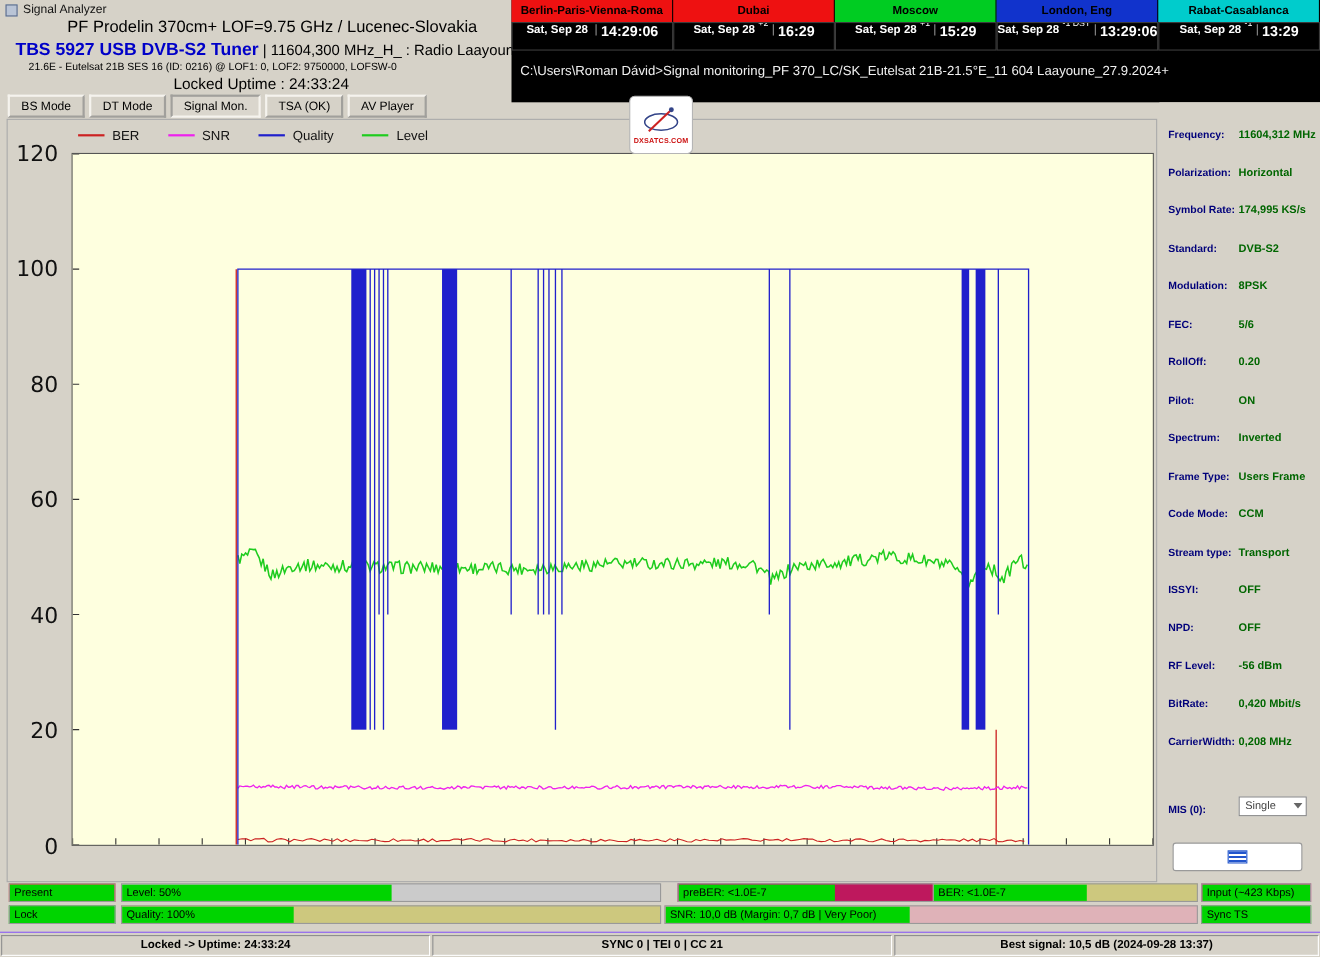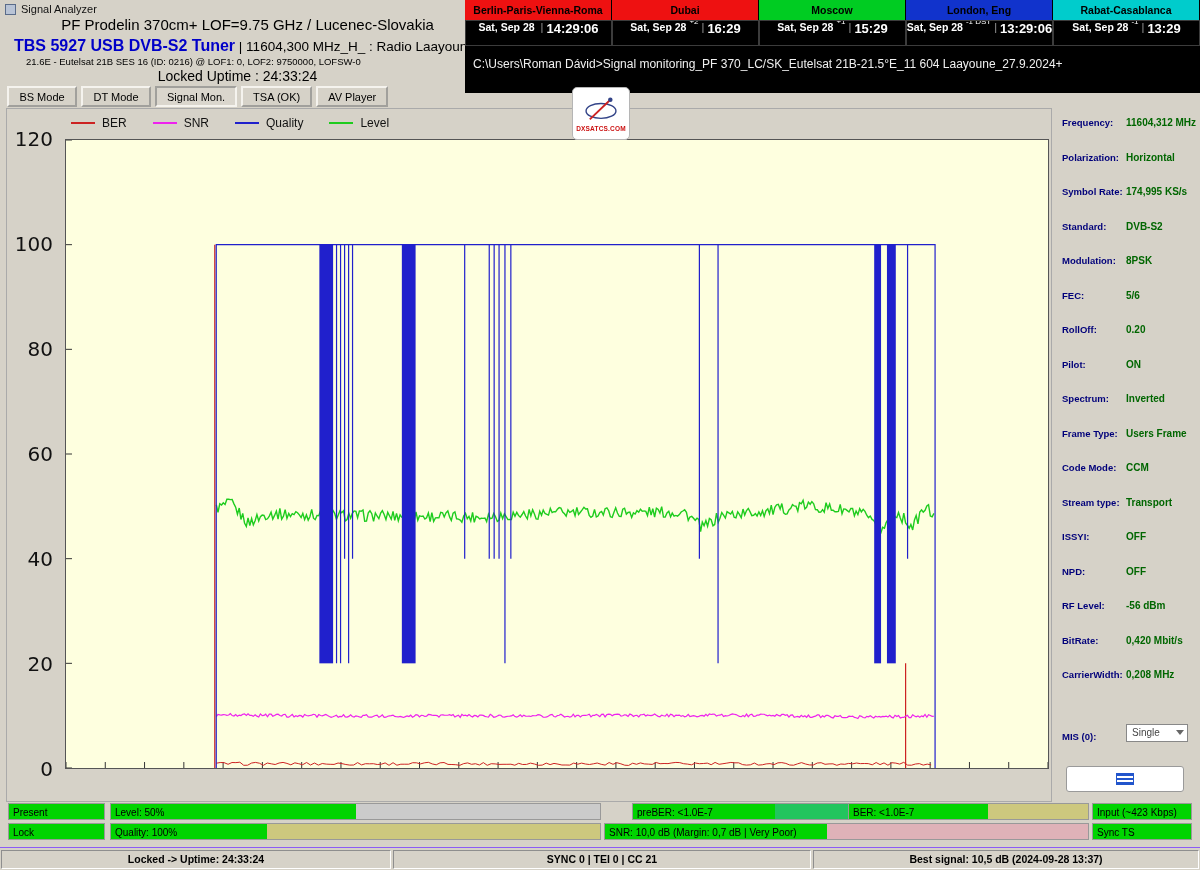--- a/index.html
+++ b/index.html
@@ -305,21 +305,21 @@
 
   <div class="progress-area">
       <div class="pbar" style="left: 8px; top: 3px; width: 97px; background: #ef4444;">
         <div class="pfill" style="width: 100%; background: rgb(0, 212, 0);"></div>
         <span class="plab">Present</span>
       </div>
       <div class="pbar" style="left: 110px; top: 3px; width: 491px; background: rgb(203, 203, 203);">
         <div class="pfill" style="width: 50%; background: rgb(0, 212, 0);"></div>
         <span class="plab">Level: 50%</span>
       </div>
-      <div class="pbar" style="left: 632px; top: 3px; width: 246px; background: #22c55e;">
+      <div class="pbar" style="left: 616px; top: 3px; width: 246px; background: #be185d;">
         <div class="pfill" style="width: 58%; background: rgb(0, 212, 0);"></div>
         <span class="plab">preBER: &lt;1.0E-7</span>
       </div>
       <div class="pbar" style="left: 848px; top: 3px; width: 241px; background: rgb(205, 200, 126);">
         <div class="pfill" style="width: 58%; background: rgb(0, 212, 0);"></div>
         <span class="plab">BER: &lt;1.0E-7</span>
       </div>
       <div class="pbar" style="left: 1092px; top: 3px; width: 100px; background: #ec4899;">
         <div class="pfill" style="width: 100%; background: rgb(0, 212, 0);"></div>
         <span class="plab">Input (~423 Kbps)</span>

